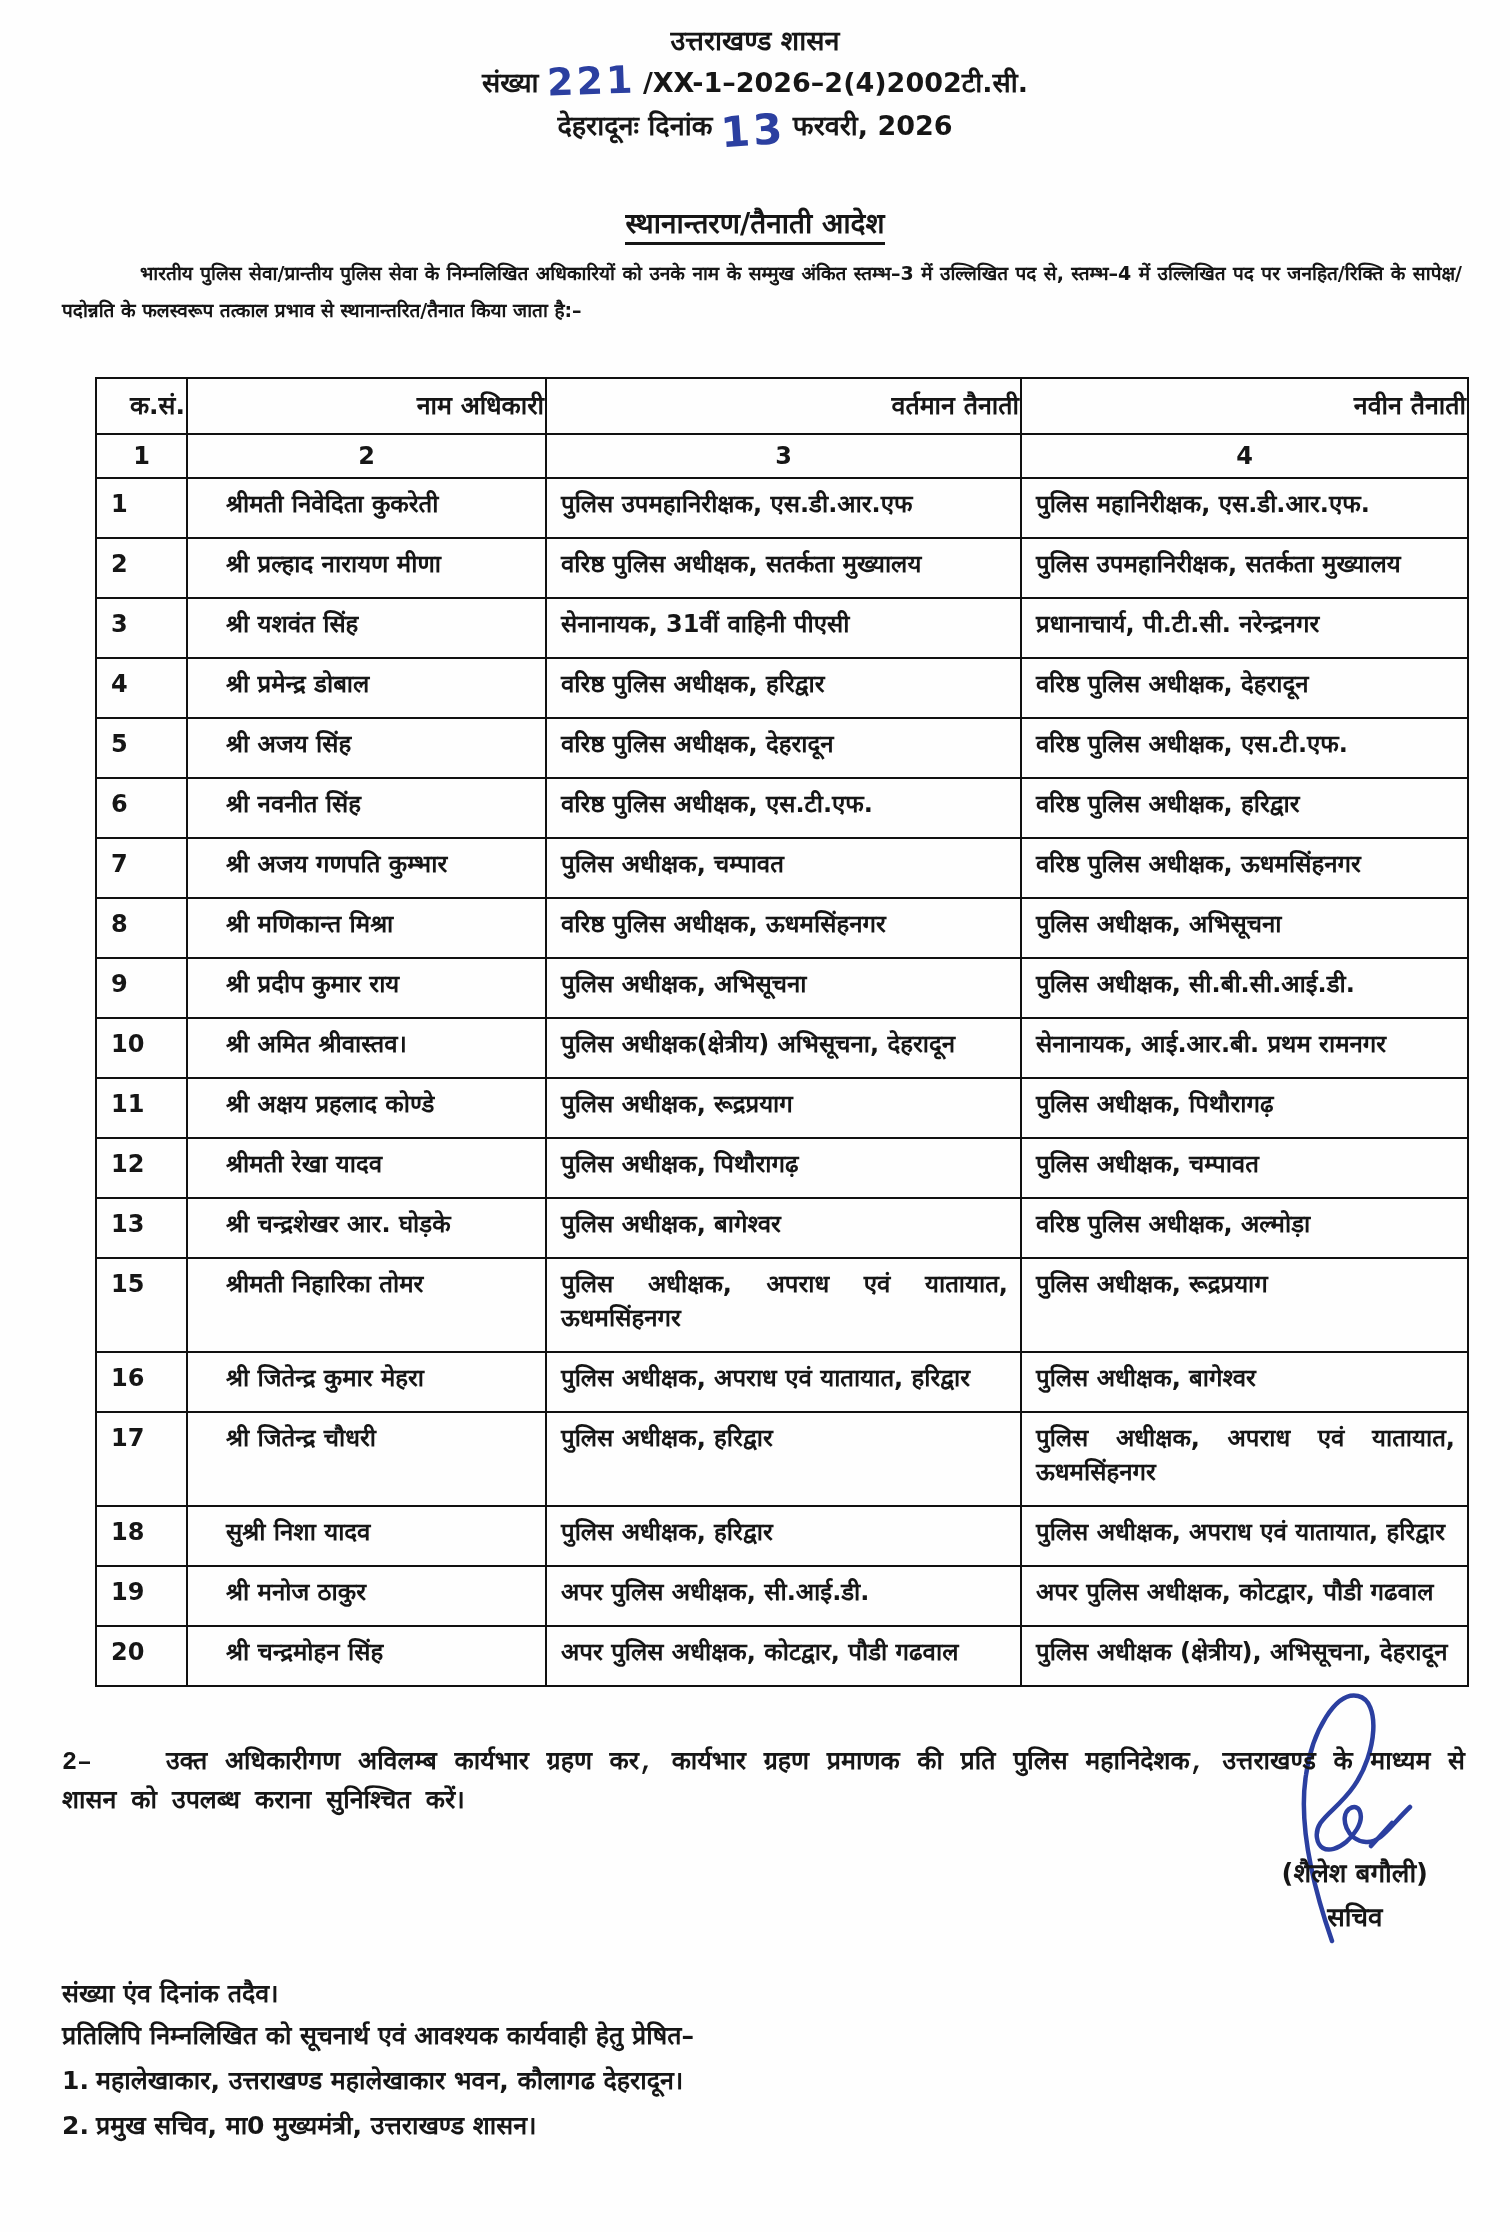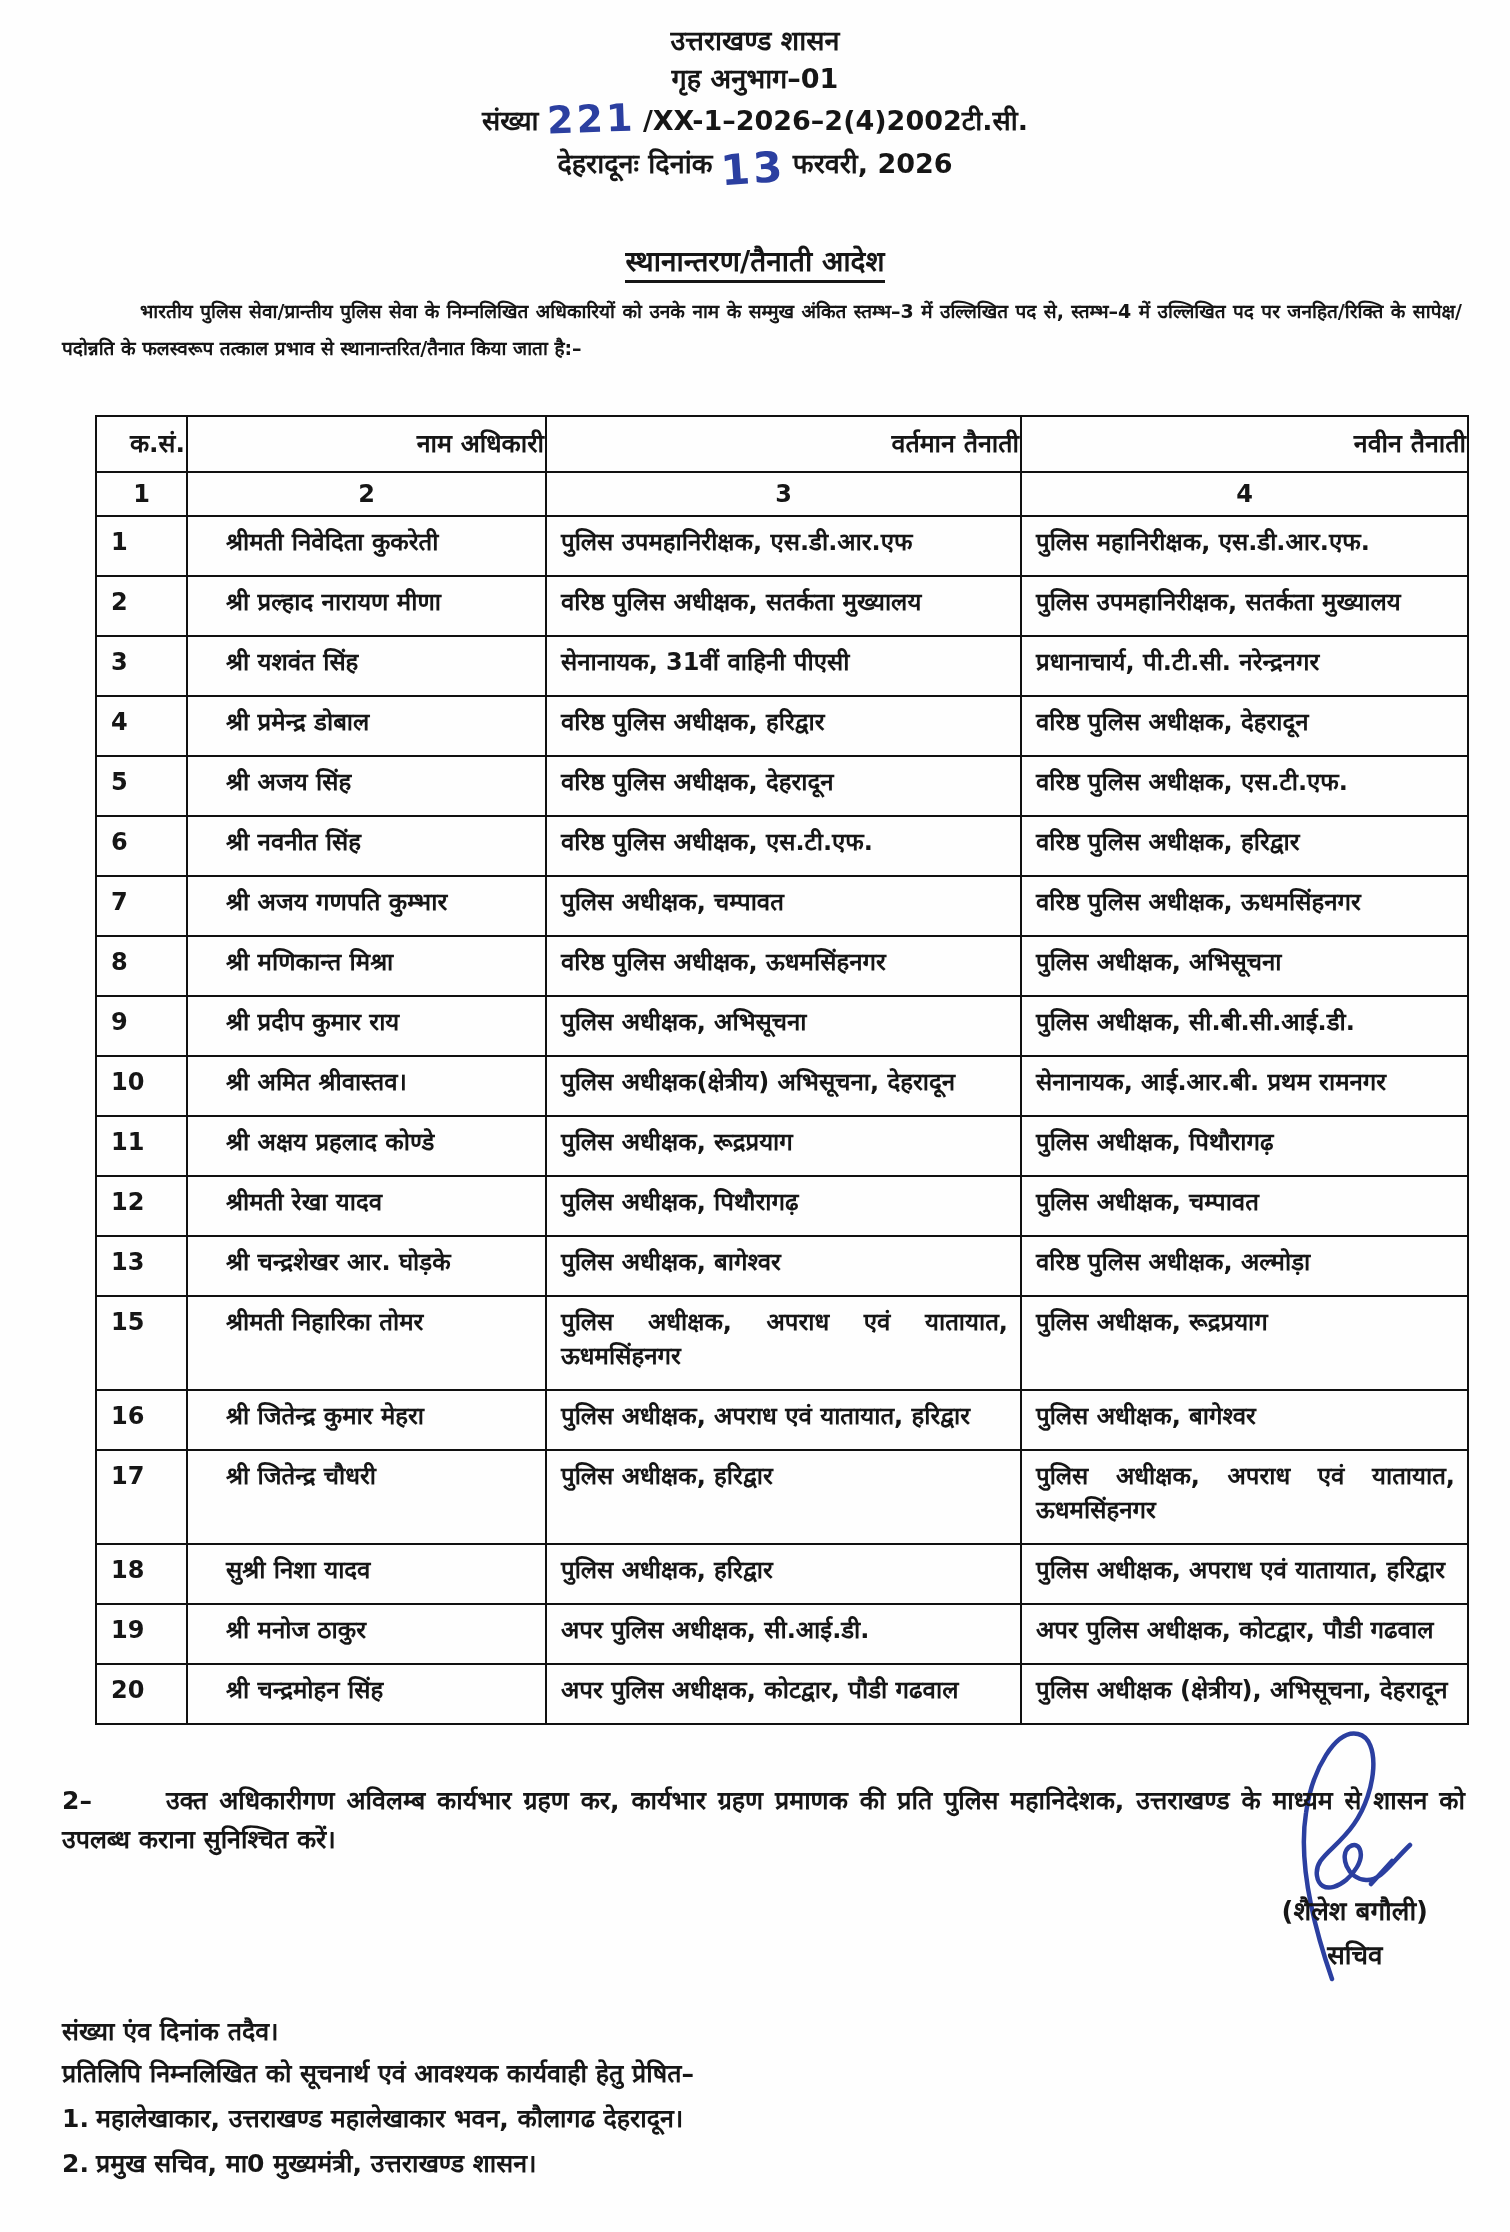--- a/index.html
+++ b/index.html
@@ -54,20 +54,21 @@
   tr.colnums td{height:42px;text-align:center;vertical-align:middle;padding:0;}
   td.c-sno{padding:8px 6px 8px 14px;}
   td.c-name{padding:8px 8px 16px 38px;}
   td.c-cur,td.c-new{padding:8px 12px 16px 14px;text-align:justify;}
   
   .para2{
     position:relative;z-index:2;
     margin:56px 45px 0 62px;
     font-size:25px;line-height:39px;
     text-align:justify;
+    font-family:Liberation Mono, monospace;
   }
   .p2num{display:inline-block;width:104px;}
   
   .sig-wrap{
     position:relative;z-index:1;
     display:flex;flex-direction:column;align-items:flex-end;
     margin:-148px 70px 0 0;
     pointer-events:none;
   }
   .sig-ink{display:block;}
@@ -81,21 +82,20 @@
   .dist-item{margin-top:3px;}
   .dist-num{display:inline-block;min-width:34px;}
 </style>
 </head>
 <body>
 
 <div class="page">
 
   <div class="doc-header">
     <div class="h-line">उत्तराखण्ड शासन</div>
-    <div class="h-line">गृह अनुभाग–01</div>
     <div class="h-line"><span>संख्या</span><span class="hand">221</span><span>/XX-1–2026–2(4)2002टी.सी.</span></div>
     <div class="h-line"><span>देहरादूनः दिनांक</span><span class="hand hand-date">13</span><span>फरवरी, 2026</span></div>
   </div>
 
   <div class="doc-title">
     <span class="u">स्थानान्तरण/तैनाती आदेश</span>
   </div>
 
   <p class="intro">भारतीय पुलिस सेवा/प्रान्तीय पुलिस सेवा के निम्नलिखित अधिकारियों को उनके नाम के सम्मुख अंकित स्तम्भ–3 में उल्लिखित पद से, स्तम्भ–4 में उल्लिखित पद पर जनहित/रिक्ति के सापेक्ष/पदोन्नति के फलस्वरूप तत्काल प्रभाव से स्थानान्तरित/तैनात किया जाता है:–</p>
 

